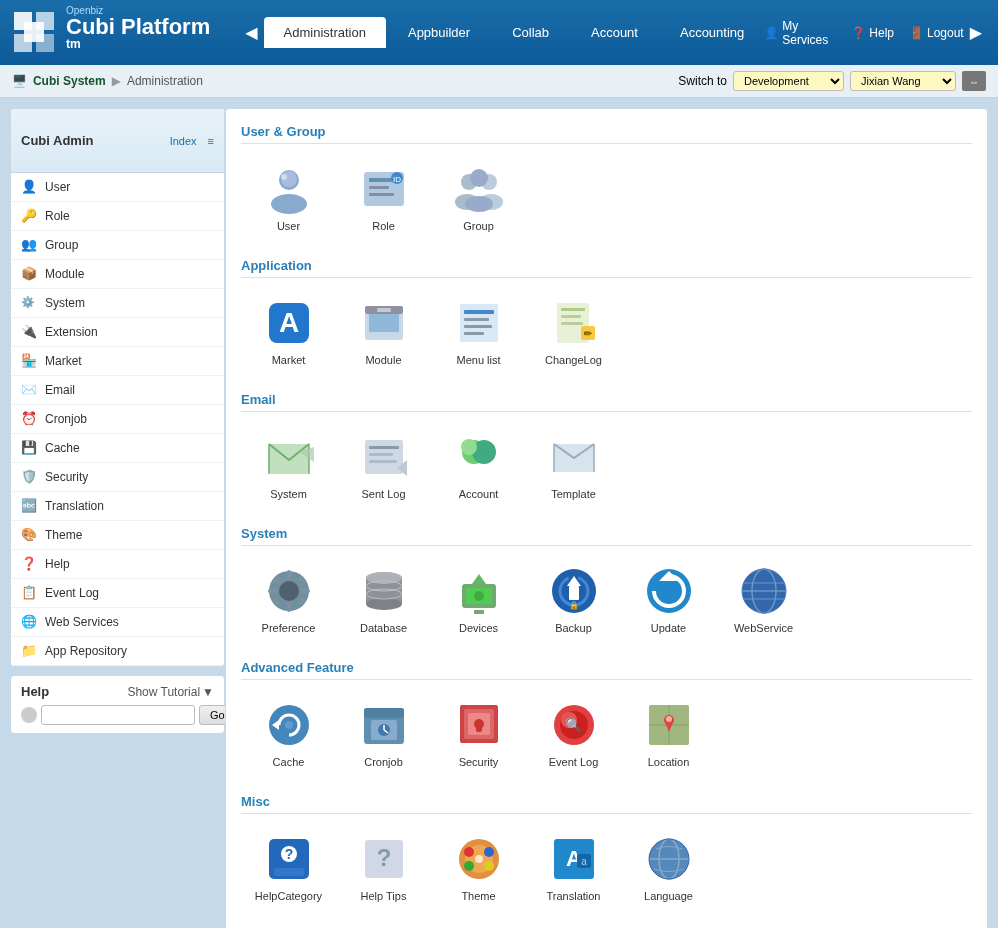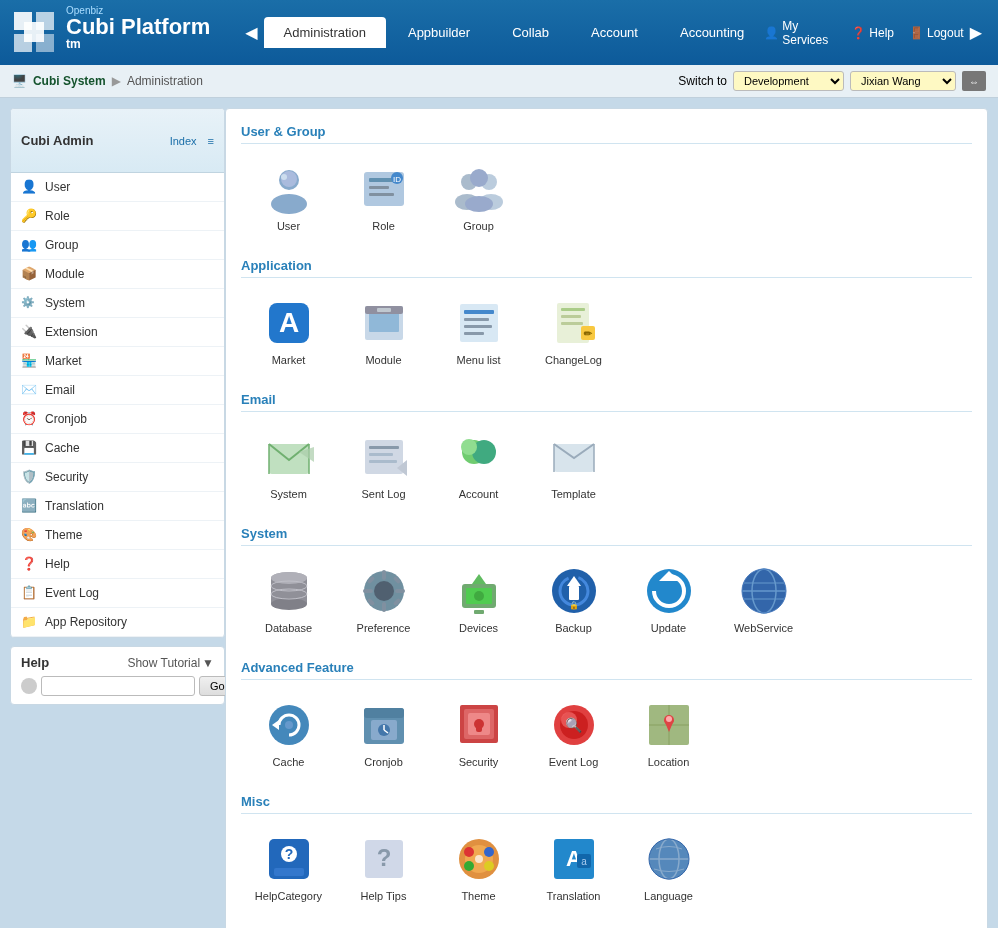--- a/index.html
+++ b/index.html
@@ -202,20 +202,23 @@
         <li>
             <a href="#"><span class="nav-icon nav-icon-theme"></span>Theme</a>
           </li>
         <li>
             <a href="#"><span class="nav-icon nav-icon-help"></span>Help</a>
           </li>
         <li>
             <a href="#"><span class="nav-icon nav-icon-eventlog"></span>Event Log</a>
           </li>
         <li>
+            <a href="#"><span class="nav-icon nav-icon-webservices"></span>Web Services</a>
+          </li>
+        <li>
             <a href="#"><span class="nav-icon nav-icon-apprepository"></span>App Repository</a>
           </li>
       </ul>
     </div>
     <div class="help-panel">
       <div class="help-header">
         <span class="help-title">Help</span>
         <span class="show-tutorial">
           <span>Show Tutorial</span>
           <span>▼</span>
@@ -372,53 +375,53 @@
             </svg>
           </div>
           <span class="item-label">Template</span>
         </div>
       </div>
     </div>
 
     <div class="section">
       <div class="section-title">System</div>
       <div class="section-grid">
-        <div class="grid-item">
-          <div class="item-icon">
-            <svg width="50" height="50" viewBox="0 0 50 50">
-              <ellipse cx="25" cy="12" rx="18" ry="6" fill="#a0a0a8"></ellipse>
-              <rect x="7" y="12" width="36" height="26" fill="#909098"></rect>
-              <ellipse cx="25" cy="38" rx="18" ry="6" fill="#808088"></ellipse>
-              <ellipse cx="25" cy="12" rx="18" ry="6" fill="#b0b0b8"></ellipse>
-              <ellipse cx="25" cy="20" rx="18" ry="5" fill="none" stroke="#c0c0c8" stroke-width="1"></ellipse>
-              <ellipse cx="25" cy="28" rx="18" ry="5" fill="none" stroke="#c0c0c8" stroke-width="1"></ellipse>
-            </svg>
-          </div>
-          <span class="item-label">Database</span>
-        </div>
         <div class="grid-item">
           <div class="item-icon">
             <svg width="50" height="50" viewBox="0 0 50 50">
               <circle cx="25" cy="25" r="20" fill="#7090a0"></circle>
               <circle cx="25" cy="25" r="10" fill="#506070"></circle>
               <rect x="23" y="4" width="4" height="10" rx="2" fill="#8090a0"></rect>
               <rect x="23" y="36" width="4" height="10" rx="2" fill="#8090a0"></rect>
               <rect x="4" y="23" width="10" height="4" rx="2" fill="#8090a0"></rect>
               <rect x="36" y="23" width="10" height="4" rx="2" fill="#8090a0"></rect>
               <rect x="10" y="10" width="4" height="8" rx="2" fill="#8090a0" transform="rotate(45 12 14)"></rect>
               <rect x="36" y="10" width="4" height="8" rx="2" fill="#8090a0" transform="rotate(-45 38 14)"></rect>
               <rect x="10" y="32" width="4" height="8" rx="2" fill="#8090a0" transform="rotate(-45 12 36)"></rect>
               <rect x="36" y="32" width="4" height="8" rx="2" fill="#8090a0" transform="rotate(45 38 36)"></rect>
             </svg>
           </div>
           <span class="item-label">Preference</span>
         </div>
         <div class="grid-item">
           <div class="item-icon">
             <svg width="50" height="50" viewBox="0 0 50 50">
+              <ellipse cx="25" cy="12" rx="18" ry="6" fill="#a0a0a8"></ellipse>
+              <rect x="7" y="12" width="36" height="26" fill="#909098"></rect>
+              <ellipse cx="25" cy="38" rx="18" ry="6" fill="#808088"></ellipse>
+              <ellipse cx="25" cy="12" rx="18" ry="6" fill="#b0b0b8"></ellipse>
+              <ellipse cx="25" cy="20" rx="18" ry="5" fill="none" stroke="#c0c0c8" stroke-width="1"></ellipse>
+              <ellipse cx="25" cy="28" rx="18" ry="5" fill="none" stroke="#c0c0c8" stroke-width="1"></ellipse>
+            </svg>
+          </div>
+          <span class="item-label">Database</span>
+        </div>
+        <div class="grid-item">
+          <div class="item-icon">
+            <svg width="50" height="50" viewBox="0 0 50 50">
               <rect x="8" y="18" width="34" height="24" rx="3" fill="#70aa70"></rect>
               <rect x="12" y="22" width="26" height="16" rx="1" fill="#50cc50"></rect>
               <rect x="20" y="44" width="10" height="4" rx="1" fill="#70aa70"></rect>
               <polygon points="25,8 32,18 18,18" fill="#60bb60"></polygon>
               <circle cx="25" cy="30" r="5" fill="#40aa40"></circle>
             </svg>
           </div>
           <span class="item-label">Devices</span>
         </div>
         <div class="grid-item">

